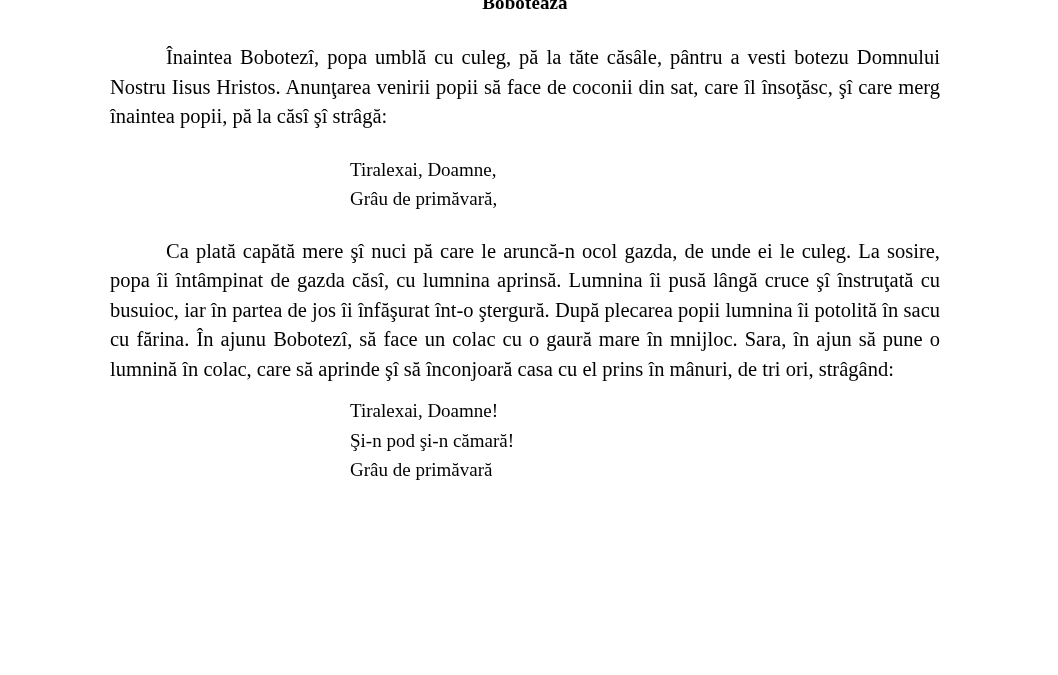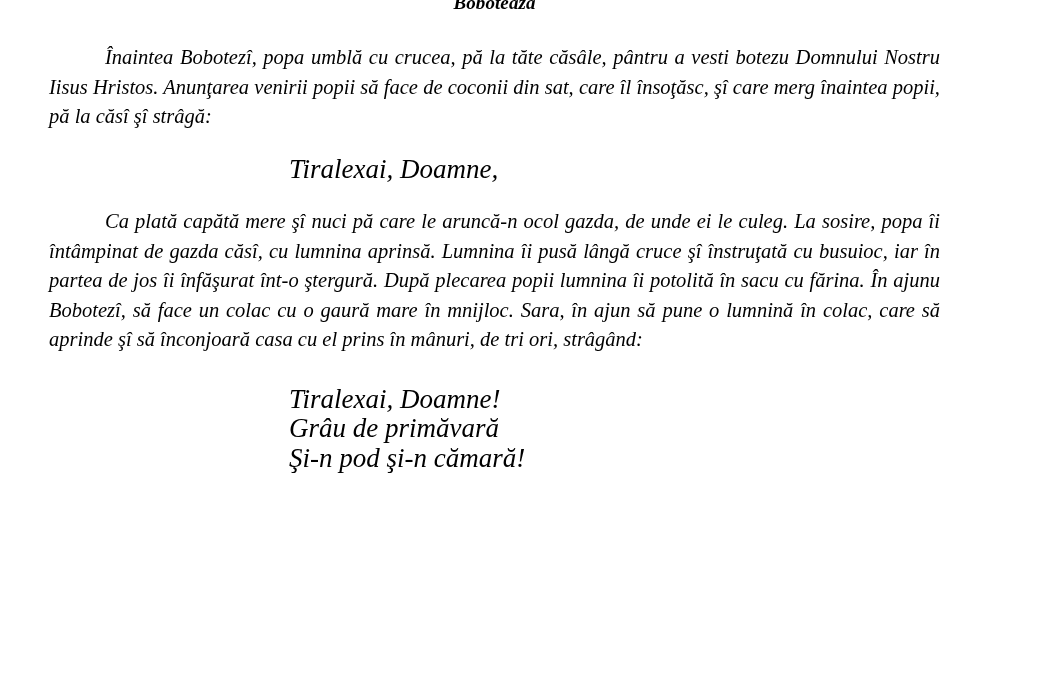--- a/index.html
+++ b/index.html
@@ -12,22 +12,21 @@
     height: 675px;
     overflow: hidden;
     font-family: "Liberation Serif", "DejaVu Serif", serif;
     color: #000000;
   }
   .page {
     position: relative;
     width: 1058px;
     height: 627px;
     box-sizing: border-box;
-    padding: 0 118px 0 49px;
-    font-style: italic;
+    padding: 0 118px 0 110px;
   }
   .doc-title {
     text-align: center;
     font-weight: bold;
     font-size: 19px;
     line-height: 1.0;
     margin: 0;
     padding-top: 0;
     position: relative;
     top: -7px;
@@ -41,47 +40,48 @@
     margin: 0;
     text-indent: 56px;
     hyphens: none;
   }
   .para.first {
     margin-top: 24px;
   }
   .verse {
     margin: 0;
     padding-left: 240px;
-    font-size: 27px;
+    font-size: 19px;
     line-height: 29.5px;
   }
   .verse-block {
     margin-top: 23px;
     margin-bottom: 23px;
   }
   .verse-block.second {
-    margin-top: 30px;
+    margin-top: 12px;
     margin-bottom: 22px;
   }
 </style>
 </head>
 <body>
 
 <div class="page">
 
   <h1 class="doc-title">Boboteaza</h1>
 
-  <p class="para first">Înaintea Bobotezî, popa umblă cu crucea, pă la tăte căsâle, pântru a vesti botezu Domnului Nostru Iisus Hristos. Anunţarea venirii popii să face de coconii din sat, care îl însoţăsc, şî care merg înaintea popii, pă la căsî şî strâgă:</p>
+  <p class="para first">Înaintea Bobotezî, popa umblă cu culeg, pă la tăte căsâle, pântru a vesti botezu Domnului Nostru Iisus Hristos. Anunţarea venirii popii să face de coconii din sat, care îl însoţăsc, şî care merg înaintea popii, pă la căsî şî strâgă:</p>
 
   <div class="verse-block">
     <div class="verse">Tiralexai, Doamne,</div>
+    <div class="verse">Grâu de primăvară,</div>
   </div>
 
   <p class="para">Ca plată capătă mere şî nuci pă care le aruncă-n ocol gazda, de unde ei le culeg. La sosire, popa îi întâmpinat de gazda căsî, cu lumnina aprinsă. Lumnina îi pusă lângă cruce şî înstruţată cu busuioc, iar în partea de jos îi înfăşurat înt-o ştergură. După plecarea popii lumnina îi potolită în sacu cu fărina. În ajunu Bobotezî, să face un colac cu o gaură mare în mnijloc. Sara, în ajun să pune o lumnină în colac, care să aprinde şî să înconjoară casa cu el prins în mânuri, de tri ori, strâgând:</p>
 
   <div class="verse-block second">
     <div class="verse">Tiralexai, Doamne!</div>
+    <div class="verse">Şi-n pod şi-n cămară!</div>
     <div class="verse">Grâu de primăvară</div>
-    <div class="verse">Şi-n pod şi-n cămară!</div>
   </div>
 
 
 </div>
 
 </body></html>

